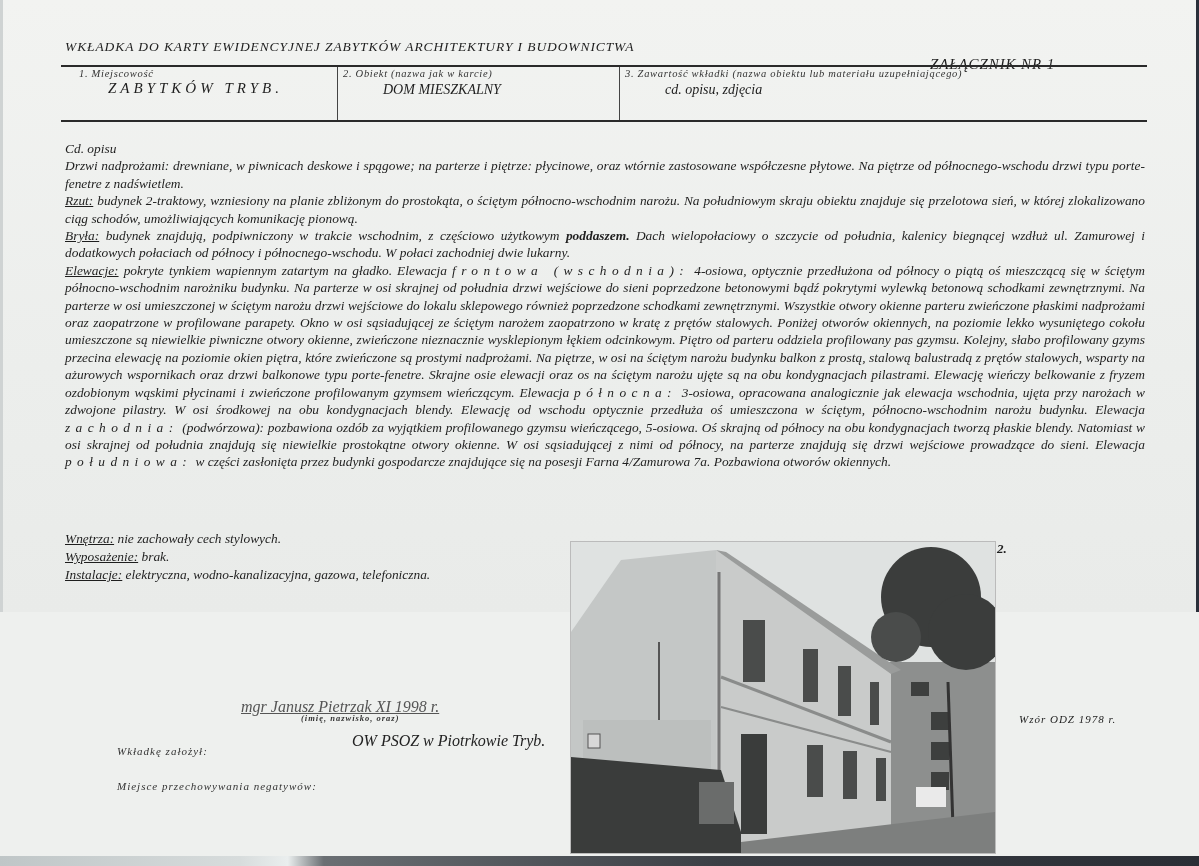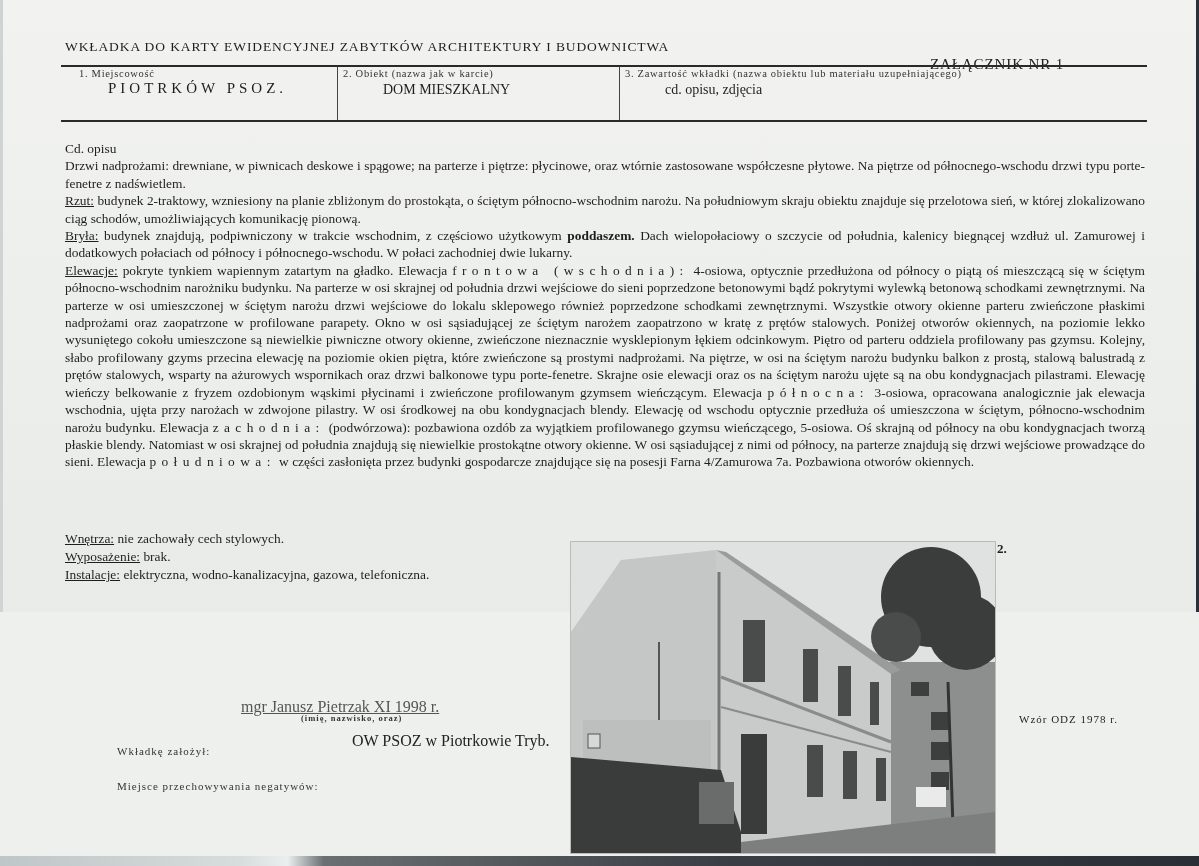--- a/index.html
+++ b/index.html
@@ -7,20 +7,21 @@
       width:1199px; height:866px; overflow:hidden; position:relative;
       background:#eef0ee;
       font-family:"Liberation Serif", serif;
       color:#1e1e1e;
     }
     .page {
       position:absolute; left:0; top:0; width:1193px; height:612px;
       background:linear-gradient(180deg,#f2f3f1 0%,#eceeec 60%,#e9ebe9 100%);
       border-right:4px solid #2a2f3a;
       border-left:3px solid #cfd3d3;
+      font-style:italic;
     }
     .bottom-edge {
       position:absolute; left:0; top:856px; width:1199px; height:10px;
       background:linear-gradient(90deg,#bfc6c7 0%,#d7dcdc 20%,#eaeeee 24%,#6a6f73 27%,#3b3f45 60%,#2a2e35 100%);
     }
     .header-title {
       position:absolute; left:62px; top:39px;
       font-size:13.5px; letter-spacing:0.9px;
     }
     .header-annex {
@@ -79,21 +80,21 @@
 
   <div class="header-title">WKŁADKA DO KARTY EWIDENCYJNEJ ZABYTKÓW ARCHITEKTURY I BUDOWNICTWA</div>
   <div class="header-annex">ZAŁĄCZNIK NR  1</div>
 
   <div class="rule top"></div>
   <div class="cell-div" style="left:334px"></div>
   <div class="cell-div" style="left:616px"></div>
   <div class="rule bot"></div>
 
   <div class="cell-label" style="left:76px">1. Miejscowość</div>
-  <div class="cell-value v1">PIOTRKÓW PSOZ.</div>
+  <div class="cell-value v1">ZABYTKÓW TRYB.</div>
 
   <div class="cell-label" style="left:340px">2. Obiekt (nazwa jak w karcie)</div>
   <div class="cell-value v2">DOM MIESZKALNY</div>
 
   <div class="cell-label" style="left:622px">3. Zawartość wkładki (nazwa obiektu lub materiału uzupełniającego)</div>
   <div class="cell-value v3">cd. opisu, zdjęcia</div>
 
   <div class="content">
     <p>Cd. opisu</p>
     <p>Drzwi nadprożami: drewniane,  w piwnicach deskowe i spągowe; na parterze i piętrze: płycinowe, oraz wtórnie zastosowane współczesne płytowe. Na piętrze od północnego-wschodu drzwi typu porte-fenetre z nadświetlem.</p>

